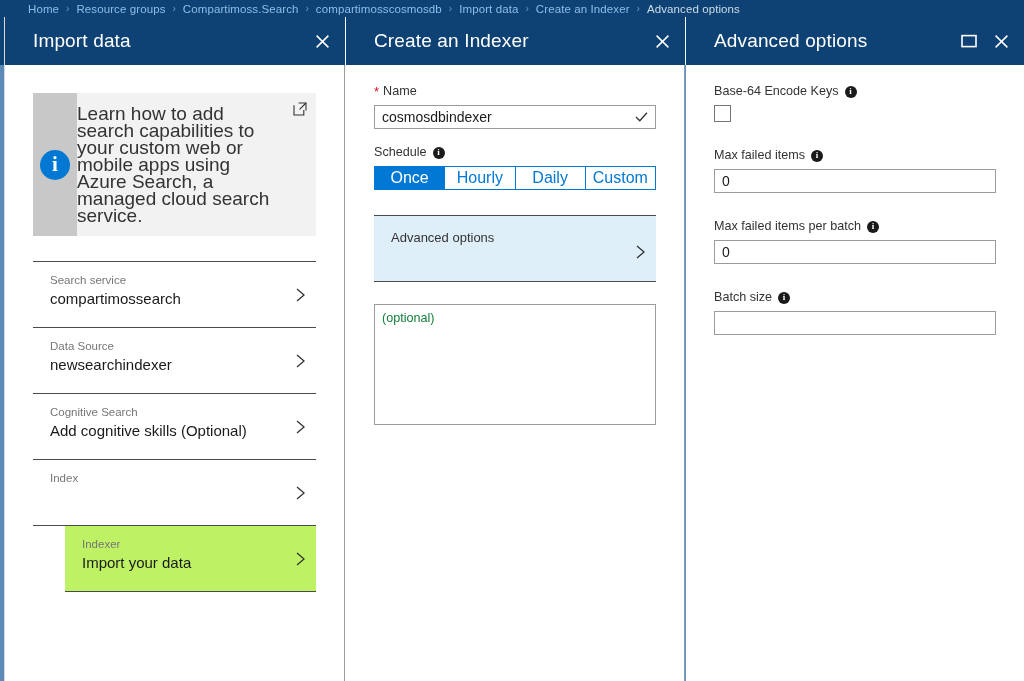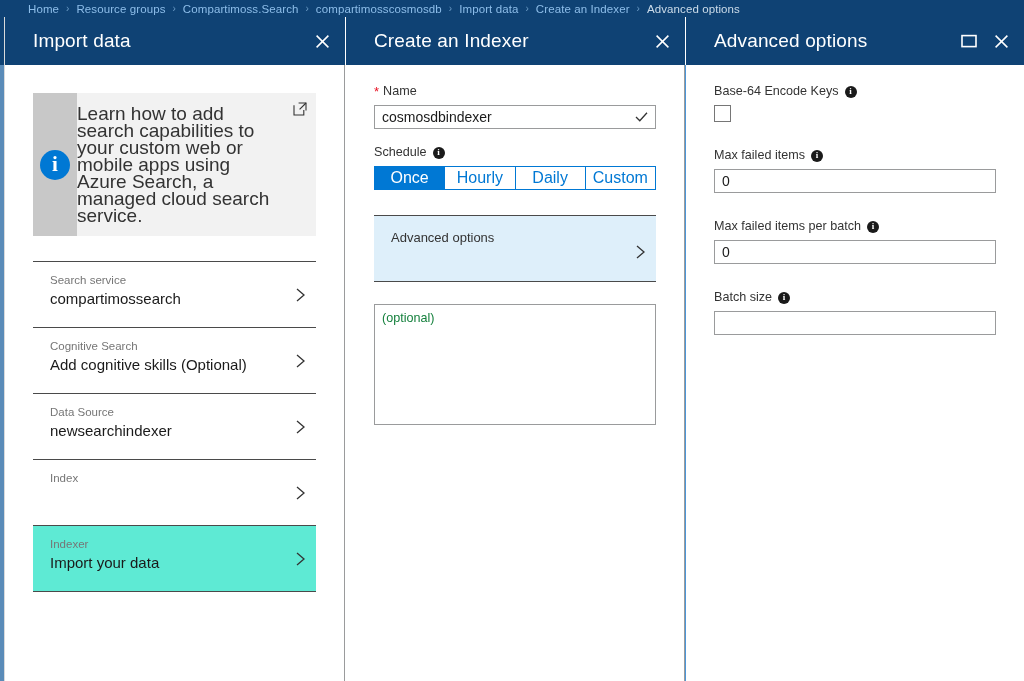--- a/index.html
+++ b/index.html
@@ -186,21 +186,21 @@
   }
   .step-item {
     position: relative;
     display: flex;
     align-items: flex-start;
     border-bottom: 1px solid #4a4a4a;
     padding: 11px 30px 12px 17px;
     cursor: pointer;
     min-height: 66px;
   }
-  .step-item.selected { background: #5eead4; }
+  .step-item.selected { background: #bef264; margin-left: 32px; }
   .step-texts { flex: 1; }
   .step-label {
     font-size: 11.5px;
     color: #767676;
     line-height: 15px;
     margin-bottom: 1px;
   }
   .step-value {
     font-size: 15px;
     color: #1a1a1a;
@@ -399,34 +399,34 @@
           </div>
           <div class="chev">
             <svg width="14" height="16" viewBox="0 0 14 16" aria-hidden="true">
               <path d="M3 2 L10 8 L3 14" stroke="#333333" stroke-width="1.3" fill="none"></path>
             </svg>
           </div>
         </div>
 
         <div class="step-item">
           <div class="step-texts">
-            <div class="step-label">Cognitive Search</div>
-            <div class="step-value">Add cognitive skills (Optional)</div>
+            <div class="step-label">Data Source</div>
+            <div class="step-value">newsearchindexer</div>
           </div>
           <div class="chev">
             <svg width="14" height="16" viewBox="0 0 14 16" aria-hidden="true">
               <path d="M3 2 L10 8 L3 14" stroke="#333333" stroke-width="1.3" fill="none"></path>
             </svg>
           </div>
         </div>
 
         <div class="step-item">
           <div class="step-texts">
-            <div class="step-label">Data Source</div>
-            <div class="step-value">newsearchindexer</div>
+            <div class="step-label">Cognitive Search</div>
+            <div class="step-value">Add cognitive skills (Optional)</div>
           </div>
           <div class="chev">
             <svg width="14" height="16" viewBox="0 0 14 16" aria-hidden="true">
               <path d="M3 2 L10 8 L3 14" stroke="#333333" stroke-width="1.3" fill="none"></path>
             </svg>
           </div>
         </div>
 
         <div class="step-item">
           <div class="step-texts">

